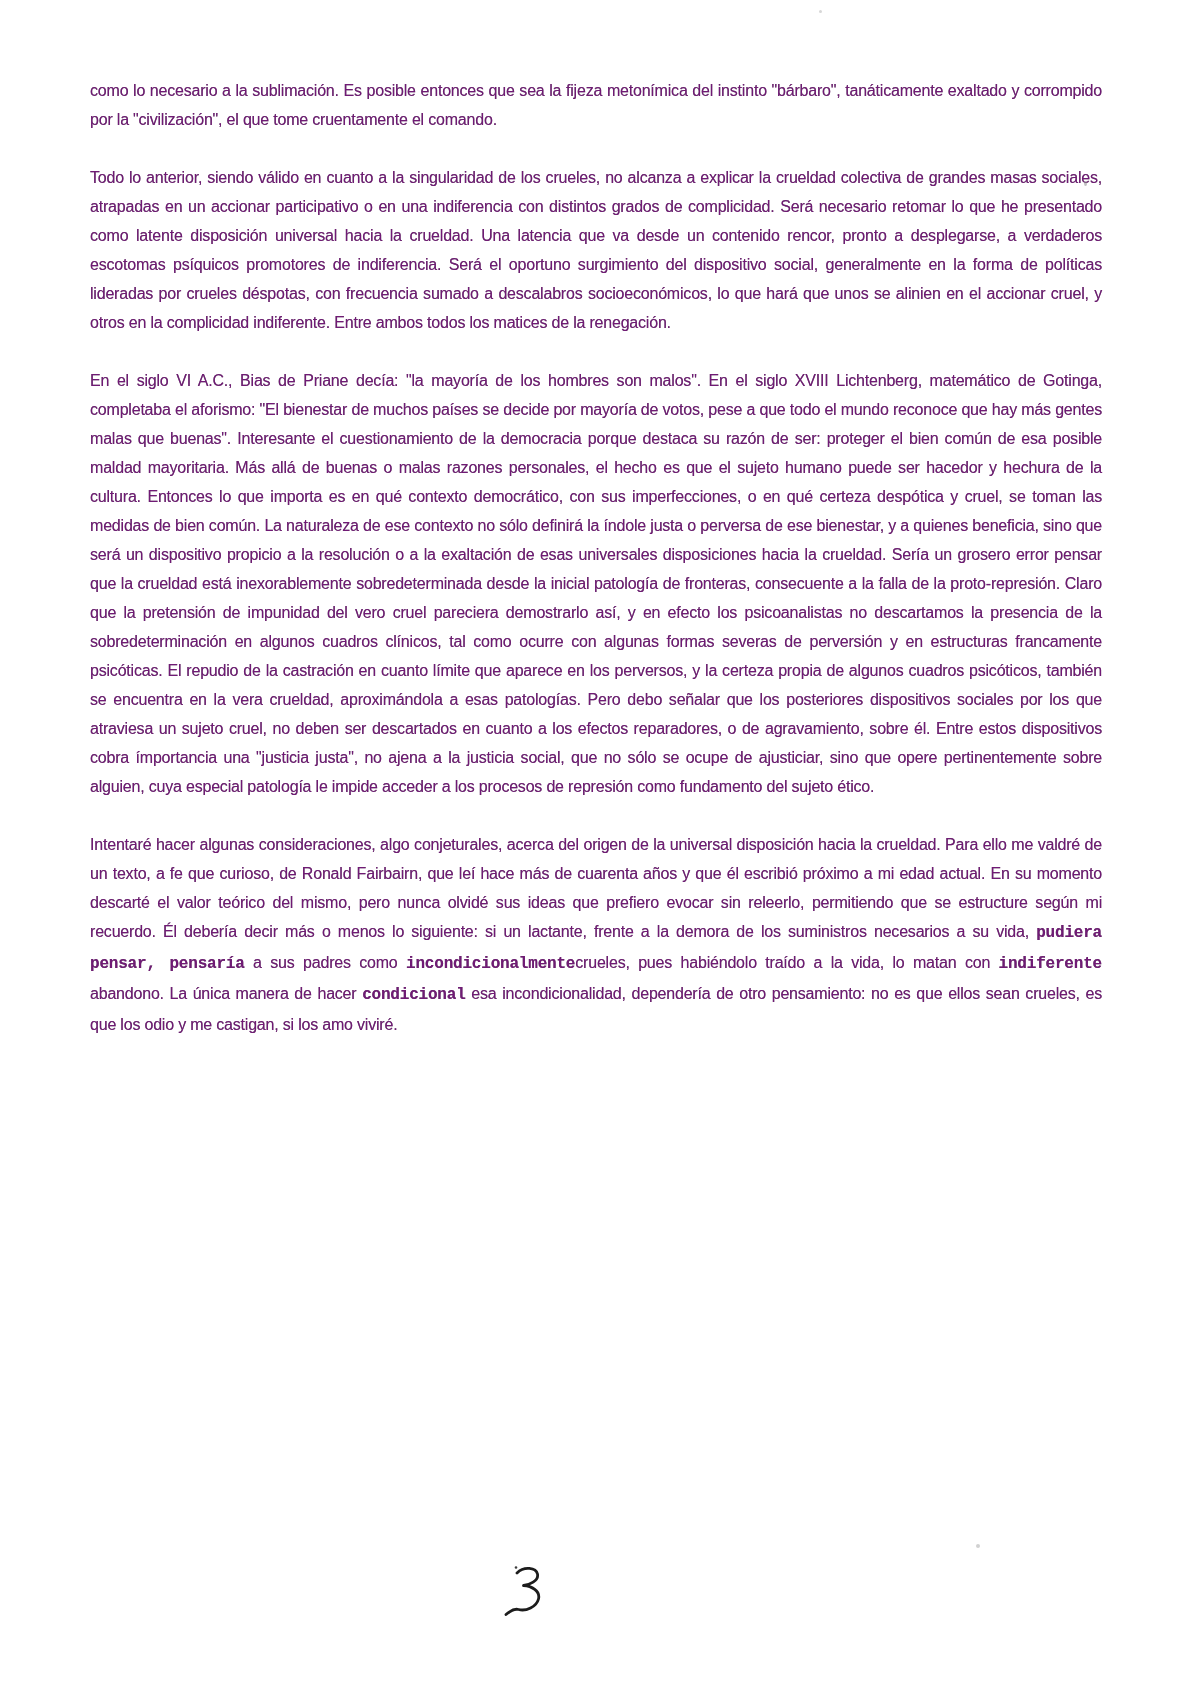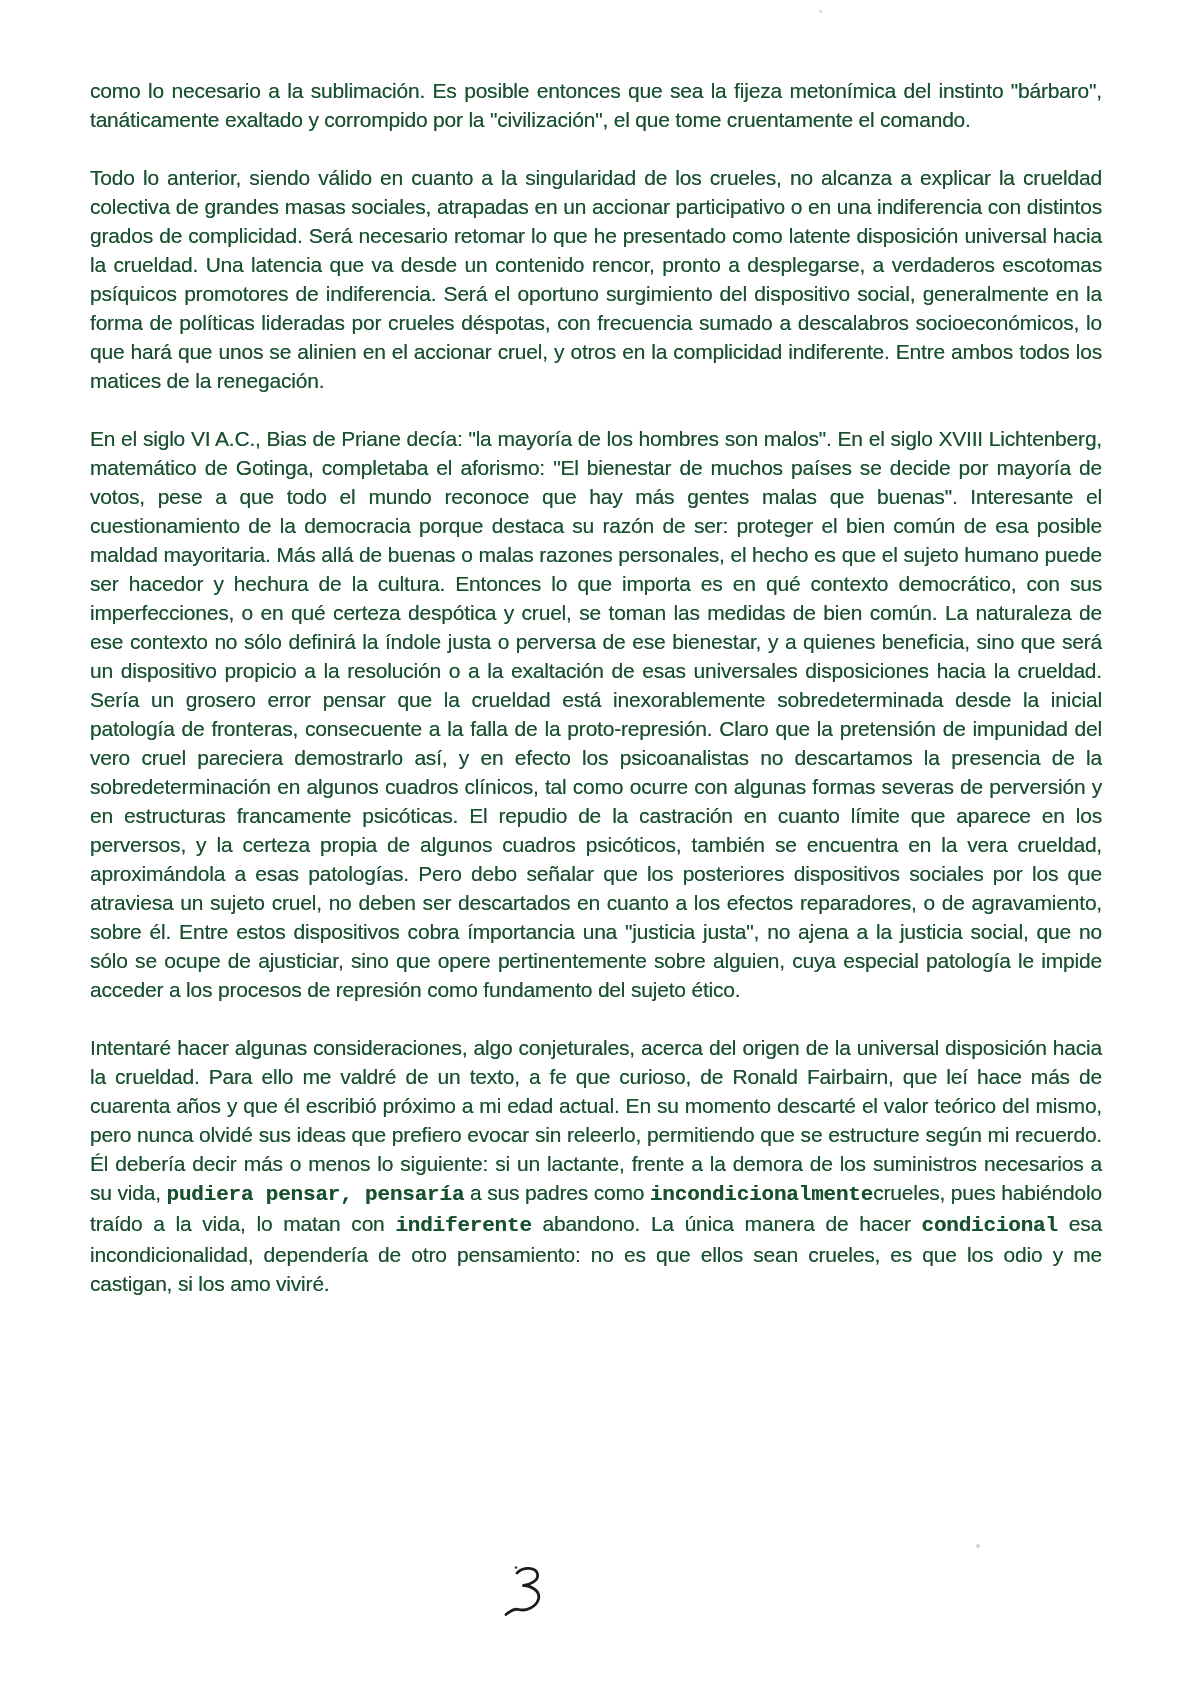--- a/index.html
+++ b/index.html
@@ -16,26 +16,26 @@
     overflow: hidden;
   }
   .text-block {
     position: absolute;
     left: 90px;
     top: 76px;
     width: 1012px;
   }
   .para {
     margin: 0 0 29px 0;
-    font-size: 21px;
+    font-size: 16px;
     line-height: 29px;
     letter-spacing: -0.2px;
     text-align: justify;
     text-justify: inter-word;
-    color: #14532d;
+    color: #701a75;
     text-shadow: 0 0 0.4px rgba(20,20,20,0.55);
   }
   .para .b {
     font-weight: bold;
     font-family: Liberation Mono, monospace;
   }
   .page-number {
     position: absolute;
     left: 503px;
     top: 1564px;

